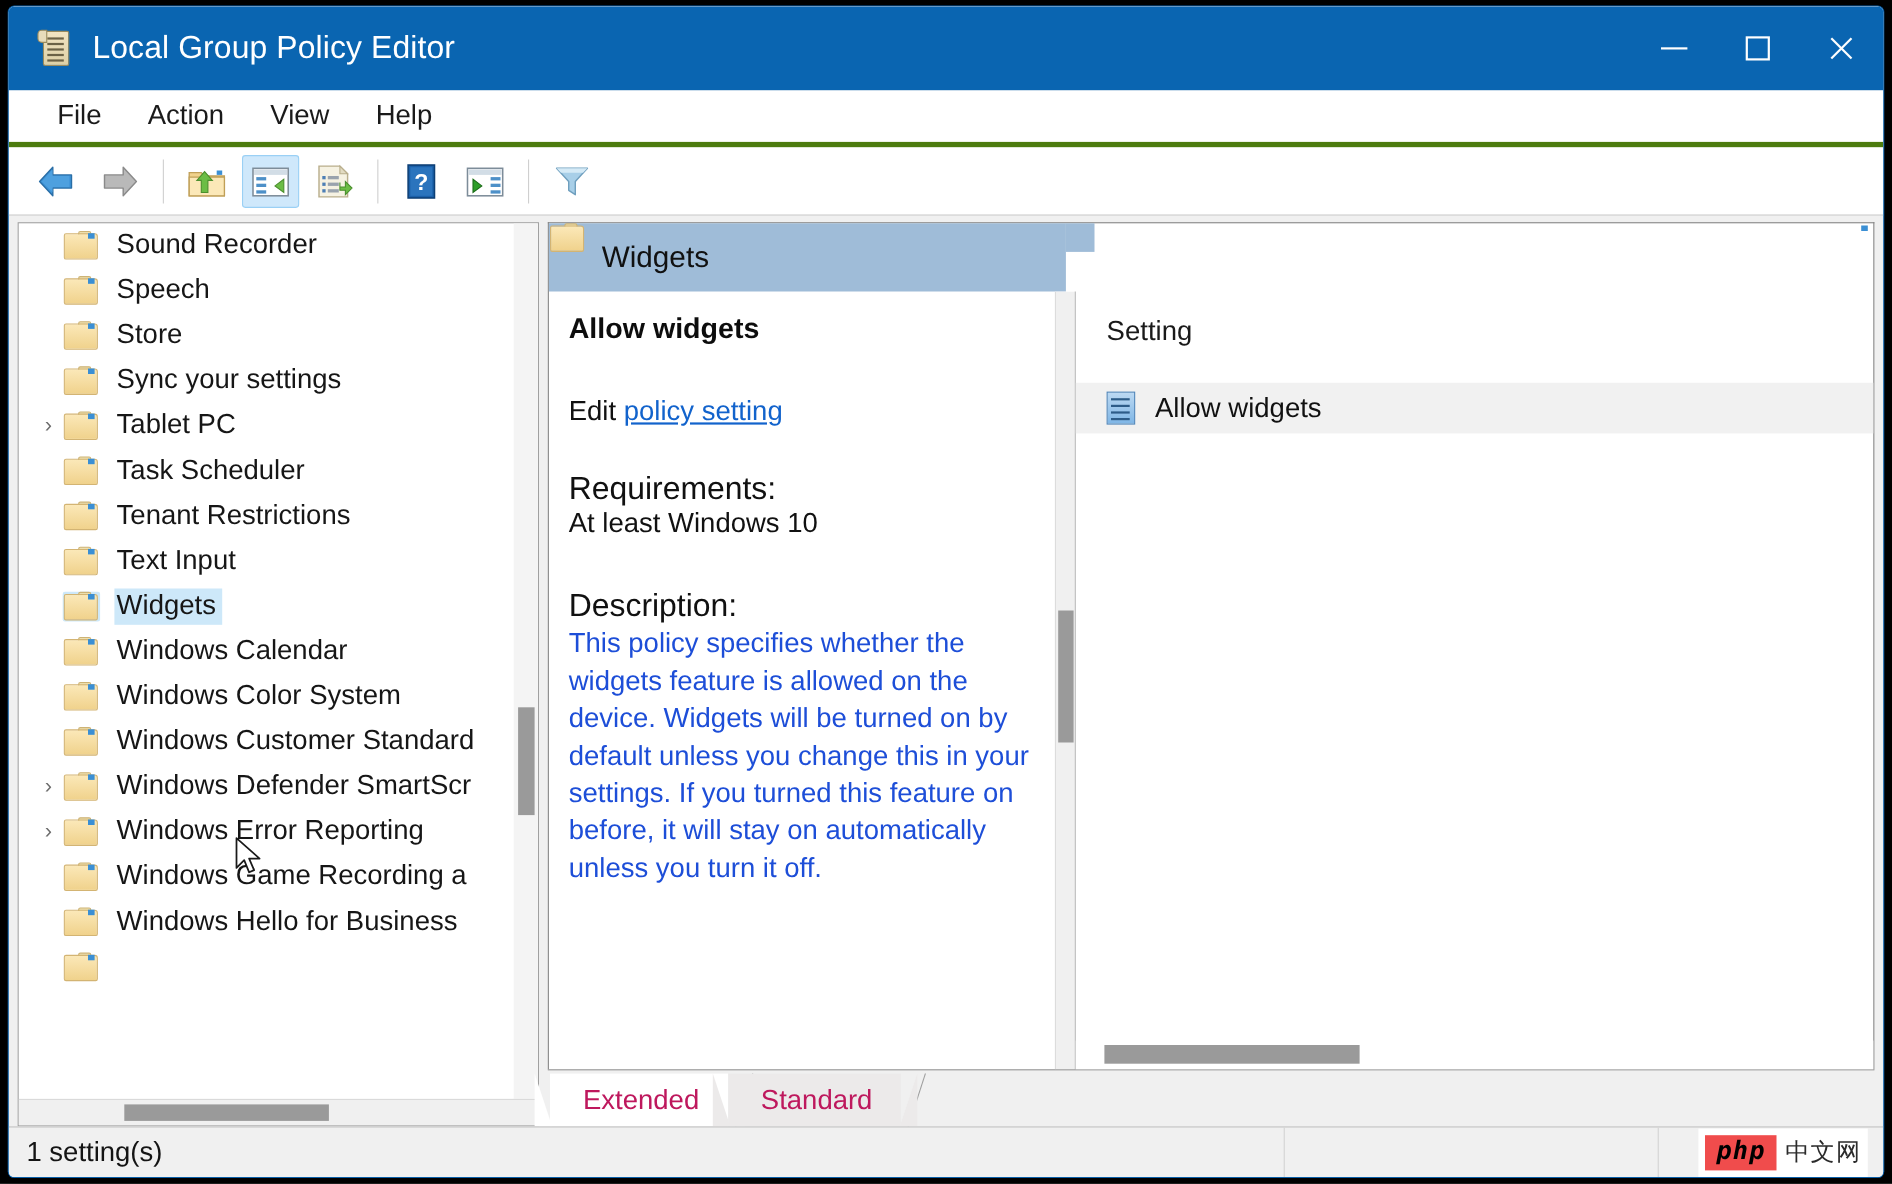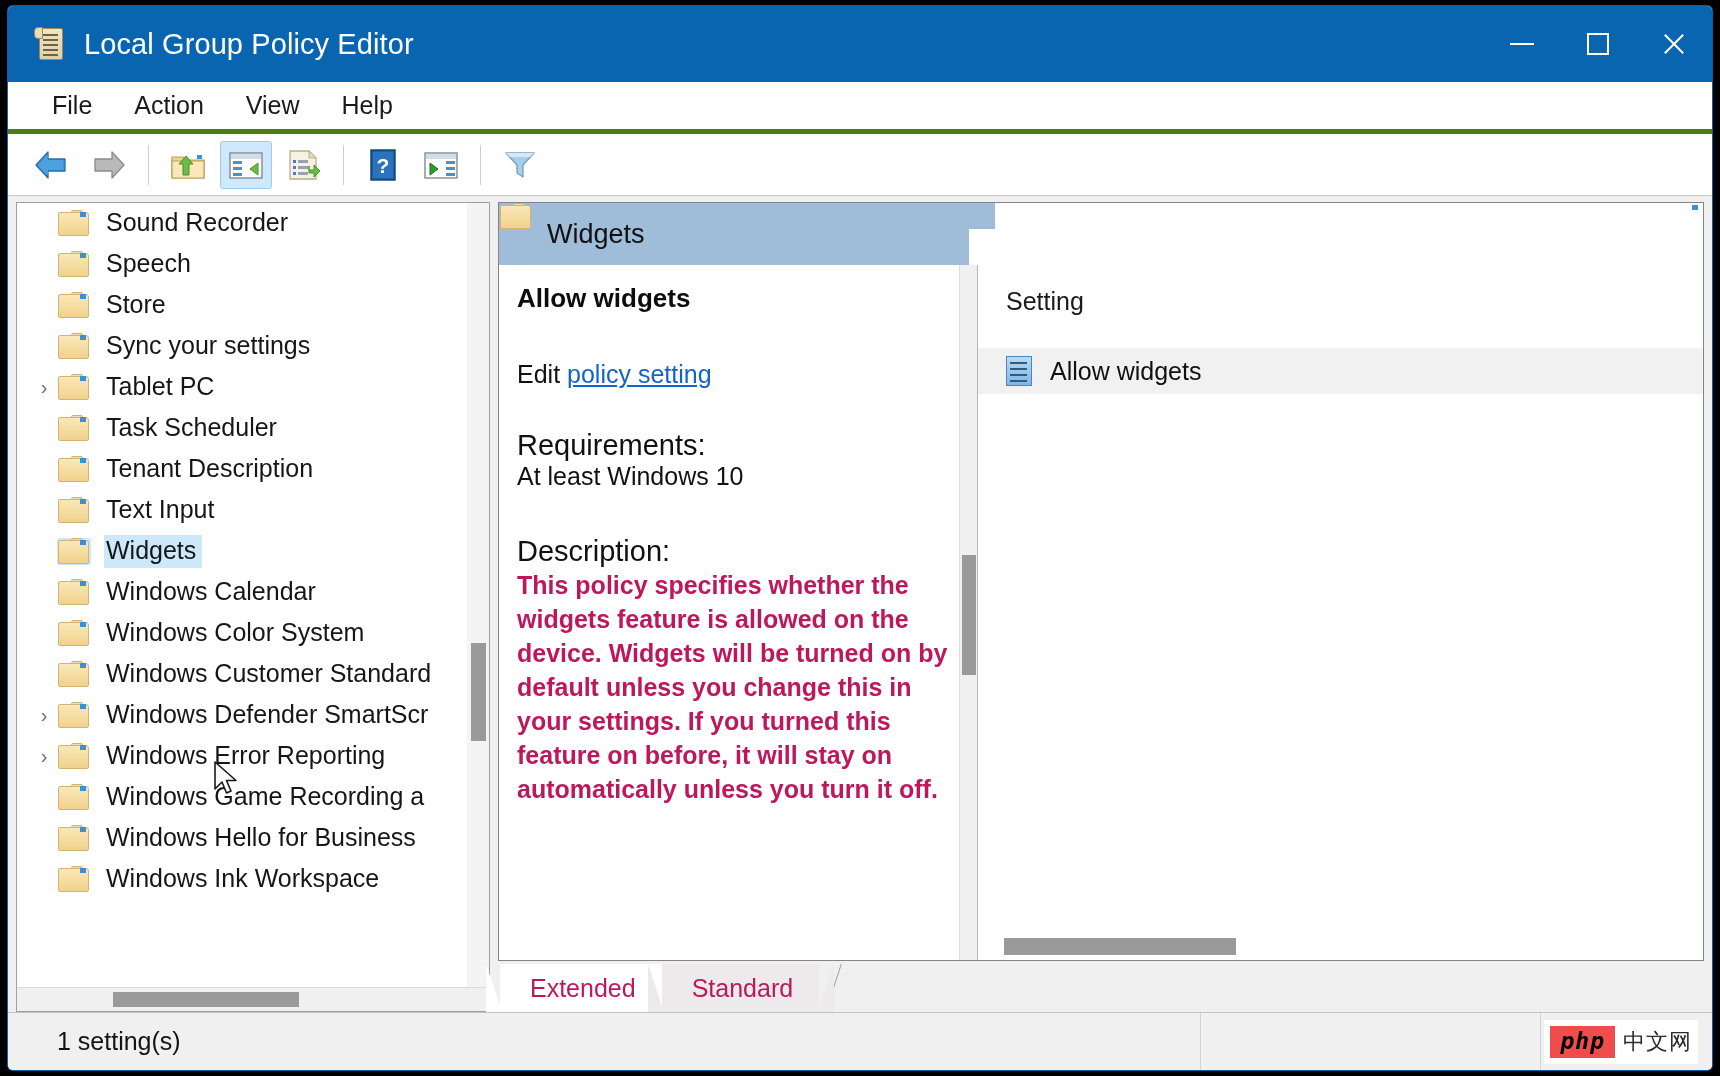--- a/index.html
+++ b/index.html
@@ -268,21 +268,21 @@
   .edit-line {
     font-size: 25px; color: #111; margin-bottom: 40px;
   }
   .edit-line a {
     color: #1263cc; text-decoration: underline;
   }
   .req-head, .desc-head {
     font-size: 29px; color: #111;
   }
   .req-val { font-size: 25px; color: #111; margin-bottom: 44px; }
-  .desc-body { font-size: 25px; color: #be185d; line-height: 1.36; font-weight: bold; }
+  .desc-body { font-size: 25px; color: #1d4ed8; line-height: 1.36; }
 
   #desc-vscroll {
     position: absolute; right: 0; top: 0; bottom: 0; width: 18px;
     background: #f0f0f0; border-left: 1px solid #dcdcdc;
   }
   #desc-vthumb {
     position: absolute; left: 2px; top: 290px; width: 14px; height: 120px;
     background: #9a9a9a;
   }
 
@@ -372,27 +372,26 @@
   }
   .tab-active::after  { border-color: transparent transparent #ffffff transparent; }
   .tab-inactive::after{ border-color: transparent transparent #eceaea transparent; }
   .tab-sep-line {
     position: absolute; right: -15px; top: 0; height: 48px; width: 1px;
     background: #9d9d9d; transform: skewX(-18deg);
   }
 
   
   #statusbar {
-    height: 58px;
+    height: 46px;
     background: #f0f0f0;
     border-top: 1px solid #c2c2c2;
     display: flex; align-items: center;
     flex: 0 0 auto;
     position: relative;
-    padding-left: 33px;
   }
   #status-cell-1 {
     flex: 0 0 1160px;
     padding-left: 16px;
     font-size: 25px; color: #141414;
     border-right: 1px solid #d4d4d4;
     height: 100%;
     display: flex; align-items: center;
   }
   #status-cell-2 { flex: 0 0 340px; border-right: 1px solid #d4d4d4; height:100%; }
@@ -629,21 +628,21 @@
           <span class="lbl-wrap"><span class="lbl">Task Scheduler</span></span>
         </div>
 
         <div class="tree-row">
           <span class="chev"></span>
           <span class="folder">
             <span class="f-tab"></span>
               <span class="f-back"></span>
               <span class="f-dot"></span>
           </span>
-          <span class="lbl-wrap"><span class="lbl">Tenant Description</span></span>
+          <span class="lbl-wrap"><span class="lbl">Tenant Restrictions</span></span>
         </div>
 
         <div class="tree-row">
           <span class="chev"></span>
           <span class="folder">
             <span class="f-tab"></span>
               <span class="f-back"></span>
               <span class="f-dot"></span>
           </span>
           <span class="lbl-wrap"><span class="lbl">Text Input</span></span>
@@ -729,21 +728,20 @@
           <span class="lbl-wrap"><span class="lbl">Windows Hello for Business</span></span>
         </div>
 
         <div class="tree-row">
           <span class="chev"></span>
           <span class="folder">
             <span class="f-tab"></span>
               <span class="f-back"></span>
               <span class="f-dot"></span>
           </span>
-          <span class="lbl-wrap"><span class="lbl">Windows Ink Workspace</span></span>
         </div>
 
       </div>
 
       <div id="tree-vscroll">
         <div id="tree-vthumb"></div>
       </div>
 
       <div id="tree-hscroll">
         <div id="tree-hthumb"></div>

